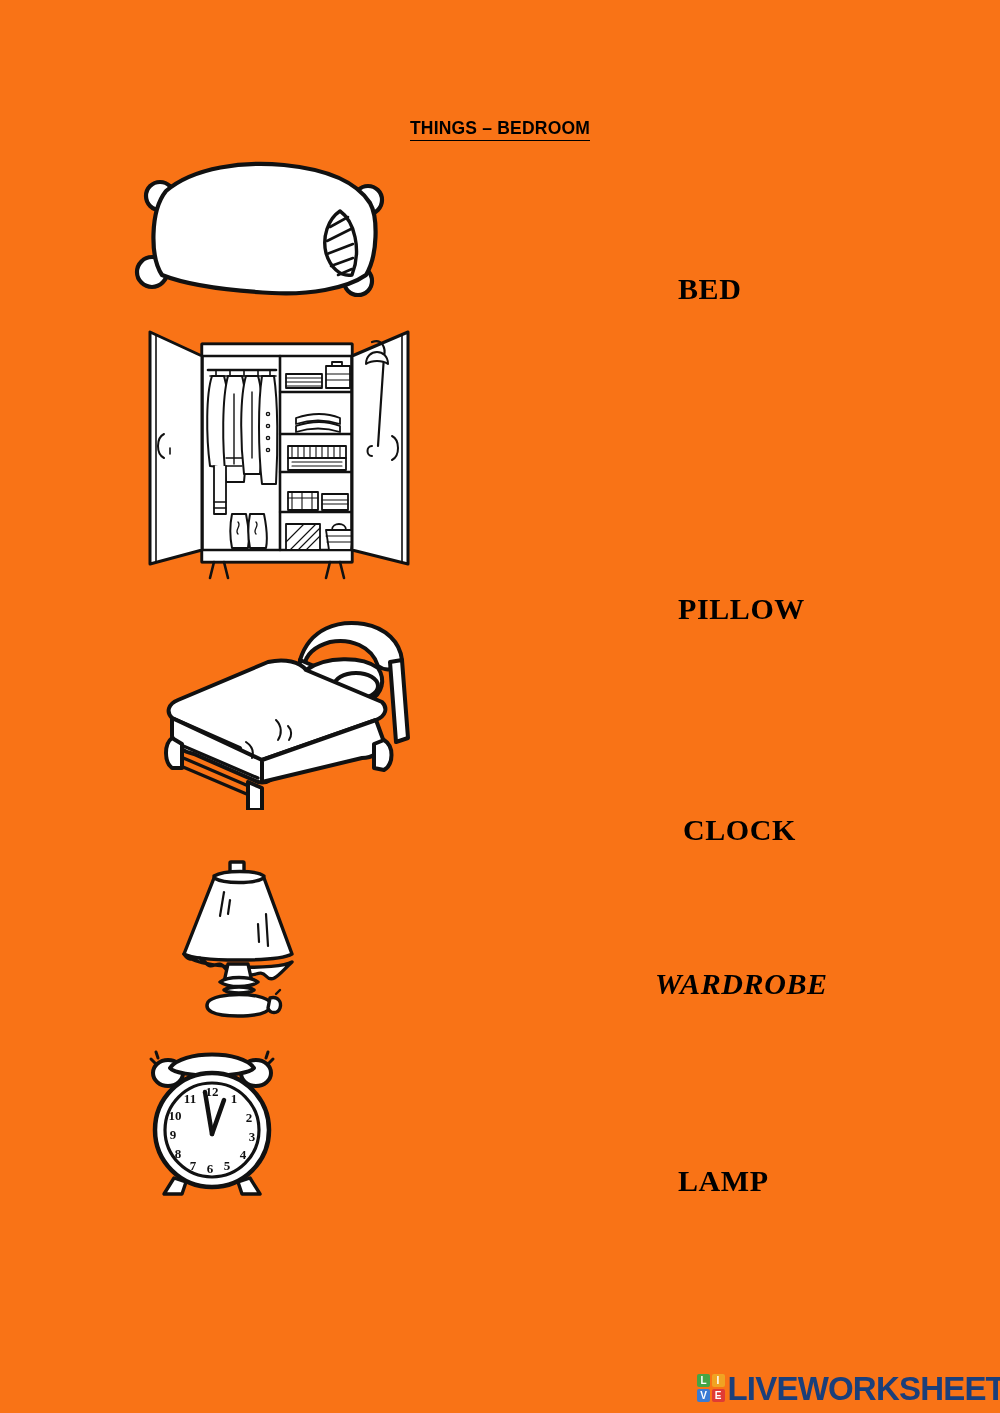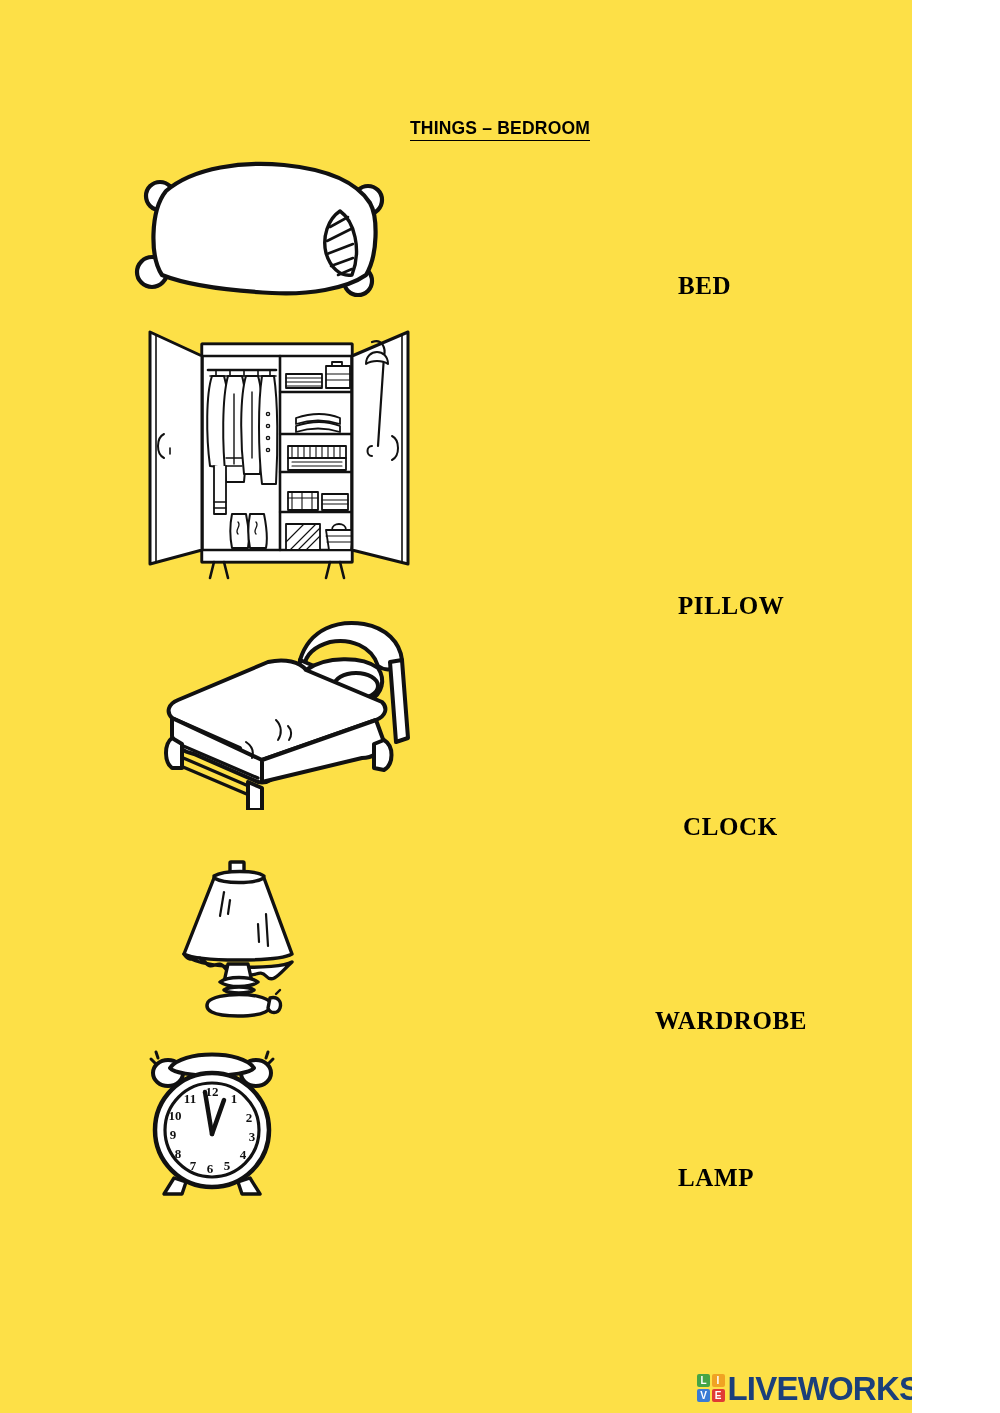--- a/index.html
+++ b/index.html
@@ -5,23 +5,23 @@
   html, body {
     margin: 0;
     padding: 0;
     background: #ffffff;
   }
   body {
     font-family: "Liberation Serif", serif;
   }
   .page {
     position: relative;
-    width: 912px;
+    width: 1000px;
     height: 1413px;
-    background: #fde047;
+    background: #f97316;
     overflow: hidden;
   }
 
   
   .title {
     position: absolute;
     top: 118px;
     left: 0;
     width: 1000px;
     text-align: center;
@@ -35,21 +35,21 @@
     display: inline-block;
     border-bottom: 1.6px solid #000;
     padding-bottom: 1px;
   }
 
   
   .word-label {
     position: absolute;
     font-family: "Liberation Serif", serif;
     font-weight: bold;
-    font-size: 25px;
+    font-size: 30px;
     letter-spacing: 0.6px;
     color: #000000;
     white-space: nowrap;
   }
 
   
   .pic {
     position: absolute;
   }
   .pic svg {
@@ -357,21 +357,21 @@
       </g>
     </svg>
   </div>
 
   <div class="word-label" style="left:678px; top:272px;">BED</div>
 
   <div class="word-label" style="left:678px; top:564px;margin-top:28px;">PILLOW</div>
 
   <div class="word-label" style="left:683px; top:813px;font-family:Liberation Serif, serif;">CLOCK</div>
 
-  <div class="word-label" style="left:655px; top:1007px;">WARDROBE</div>
+  <div class="word-label" style="left:655px; top:967px;font-style:italic;">WARDROBE</div>
 
   <div class="word-label" style="left:678px; top:1164px;">LAMP</div>
 
   <div class="logo">
     <div class="logo-tiles">
       <div class="tile" style="background:#46a546;">L</div>
       <div class="tile" style="background:#f0a323;">I</div>
       <div class="tile" style="background:#3a7bd5;">V</div>
       <div class="tile" style="background:#e03b34;">E</div>
     </div>

